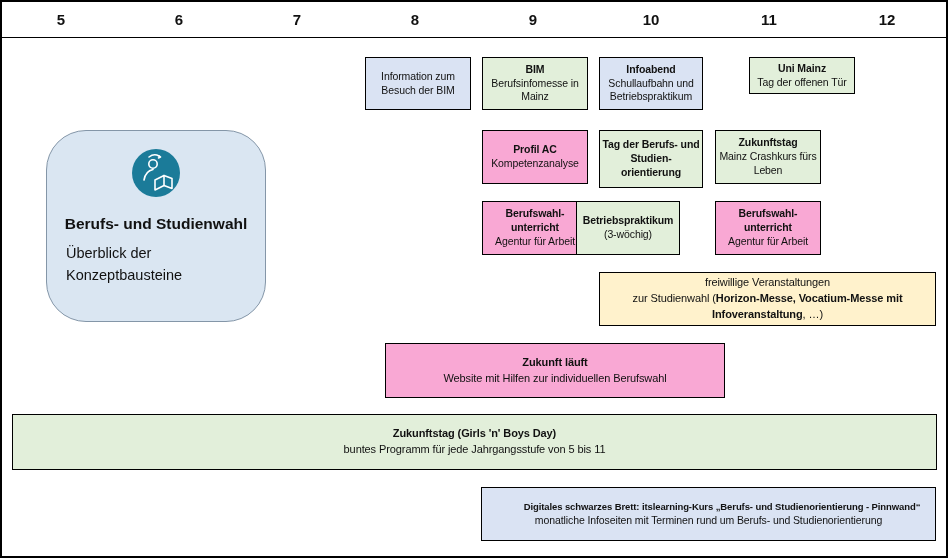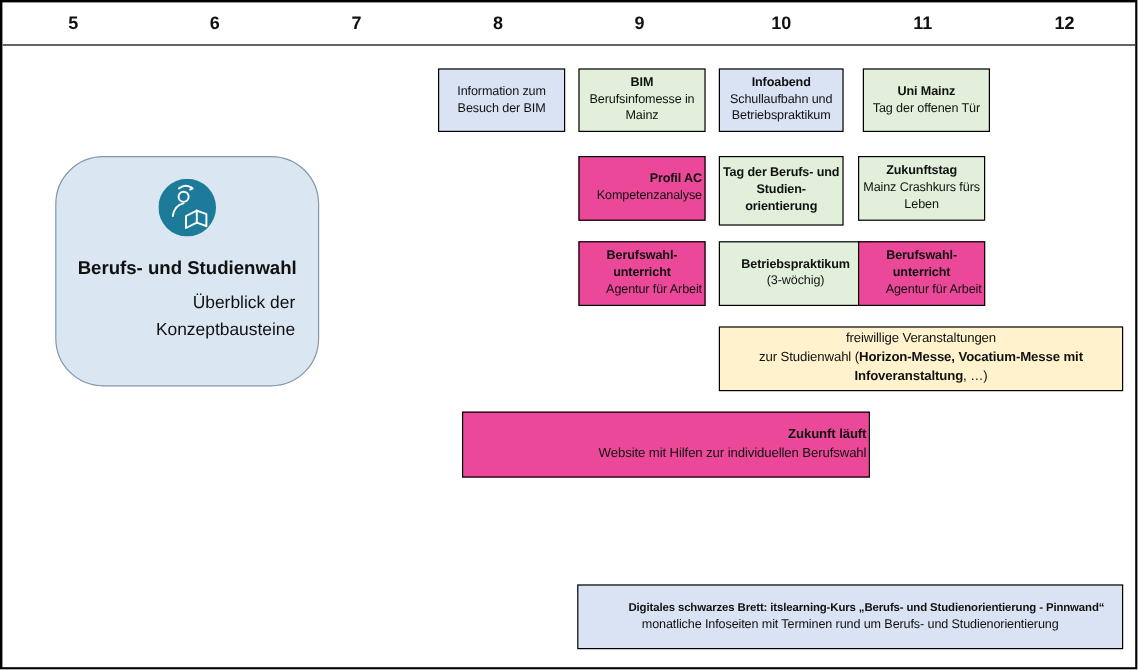--- a/index.html
+++ b/index.html
@@ -8,34 +8,34 @@
     background:#fff;border:2px solid #000;box-sizing:border-box;
     font-family:"Liberation Sans",sans-serif;color:#111;overflow:hidden;
   }
   
   .gradebar{position:absolute;left:0;top:0;width:944px;height:35px;display:flex;border-bottom:1px solid #000;}
   .gradecell{flex:1;display:flex;align-items:center;justify-content:center;font-size:15px;font-weight:bold;}
   
   .concept{
     position:absolute;left:44px;top:128px;width:220px;height:192px;box-sizing:border-box;
     background:#dae6f2;border:1.5px solid #8496a8;border-radius:40px;
-    display:flex;flex-direction:column;align-items:center;text-align:right;padding-top:18px;
+    display:flex;flex-direction:column;align-items:center;text-align:left;padding-top:18px;
   }
   .concept .ic{width:48px;height:48px;}
   .concept .ct{font-size:15.5px;font-weight:bold;margin-top:18px;}
   .concept .cs{font-size:14.5px;margin-top:10px;line-height:1.5;width:180px;}
   
   .ebox{
     position:absolute;box-sizing:border-box;border:1px solid #000;
     display:flex;flex-direction:column;align-items:center;justify-content:center;
     text-align:center;font-size:10.5px;letter-spacing:-0.1px;line-height:1.32;padding:1px 2px;
   }
   .blue{background:#dae3f3;}
   .green{background:#e2efda;}
-  .peach{background:#ec4899;align-items:flex-end;}
+  .peach{background:#f9a8d4;}
   .yellow{background:#fff2cc;}
   .bt{font-weight:bold;}
   .b{font-weight:bold;margin-top:14px;}
   .nowrap{white-space:nowrap;font-size:9.5px;letter-spacing:-0.1px;margin-left:27px;}
   .wide{line-height:1.45;}
 </style>
 </head>
 <body>
 
 <div class="canvas">
@@ -71,59 +71,63 @@
     <div>Information zum Besuch der BIM</div>
   </div>
   <div class="ebox green" style="left:480px;top:55px;width:106px;height:53px">
     <div class="bt">BIM</div>
     <div>Berufsinfomesse in Mainz</div>
   </div>
   <div class="ebox blue" style="left:597px;top:55px;width:104px;height:53px">
     <div class="bt">Infoabend</div>
     <div>Schullaufbahn und Betriebspraktikum</div>
   </div>
-  <div class="ebox green" style="left:717px;top:55px;width:106px;height:53px">
+  <div class="ebox green" style="left:747px;top:55px;width:106px;height:37px">
     <div class="bt">Uni Mainz</div>
     <div>Tag der offenen Tür</div>
   </div>
 
   <div class="ebox peach" style="left:480px;top:128px;width:106px;height:54px">
     <div class="bt">Profil AC</div>
     <div>Kompetenzanalyse</div>
   </div>
   <div class="ebox green" style="left:597px;top:128px;width:104px;height:58px">
     <div class="bt">Tag der Berufs- und Studien-orientierung</div>
   </div>
   <div class="ebox green" style="left:713px;top:128px;width:106px;height:54px">
     <div class="bt">Zukunftstag</div>
     <div>Mainz Crashkurs fürs Leben</div>
   </div>
 
   <div class="ebox peach" style="left:480px;top:199px;width:106px;height:54px">
     <div class="bt">Berufswahl-unterricht</div>
     <div>Agentur für Arbeit</div>
   </div>
-  <div class="ebox green" style="left:597px;top:199px;width:128px;height:54px">
+  <div class="ebox green" style="left:574px;top:199px;width:104px;height:54px">
     <div class="bt">Betriebspraktikum</div>
     <div>(3-wöchig)</div>
   </div>
   <div class="ebox peach" style="left:713px;top:199px;width:106px;height:54px">
     <div class="bt">Berufswahl-unterricht</div>
     <div>Agentur für Arbeit</div>
   </div>
 
   <div class="ebox yellow wide" style="left:597px;top:270px;width:337px;height:54px;font-size:11px">
     <div>freiwillige Veranstaltungen</div>
     <div><span>zur Studienwahl (</span><span class="b">Horizon-Messe, Vocatium-Messe mit Infoveranstaltung</span><span>, …)</span></div>
   </div>
 
   <div class="ebox peach wide" style="left:383px;top:341px;width:340px;height:55px;font-size:11px">
     <div class="bt">Zukunft läuft</div>
     <div>Website mit Hilfen zur individuellen Berufswahl</div>
   </div>
 
+  <div class="ebox green wide" style="left:10px;top:412px;width:925px;height:56px;font-size:11px">
+    <div class="bt">Zukunftstag (Girls 'n' Boys Day)</div>
+    <div>buntes Programm für jede Jahrgangsstufe von 5 bis 11</div>
+  </div>
 
   <div class="ebox blue wide" style="left:479px;top:485px;width:455px;height:54px;font-size:10.5px">
     <div class="bt nowrap">Digitales schwarzes Brett: itslearning-Kurs „Berufs- und Studienorientierung - Pinnwand“</div>
     <div>monatliche Infoseiten mit Terminen rund um Berufs- und Studienorientierung</div>
   </div>
 
 </div>
 
 </body></html>

